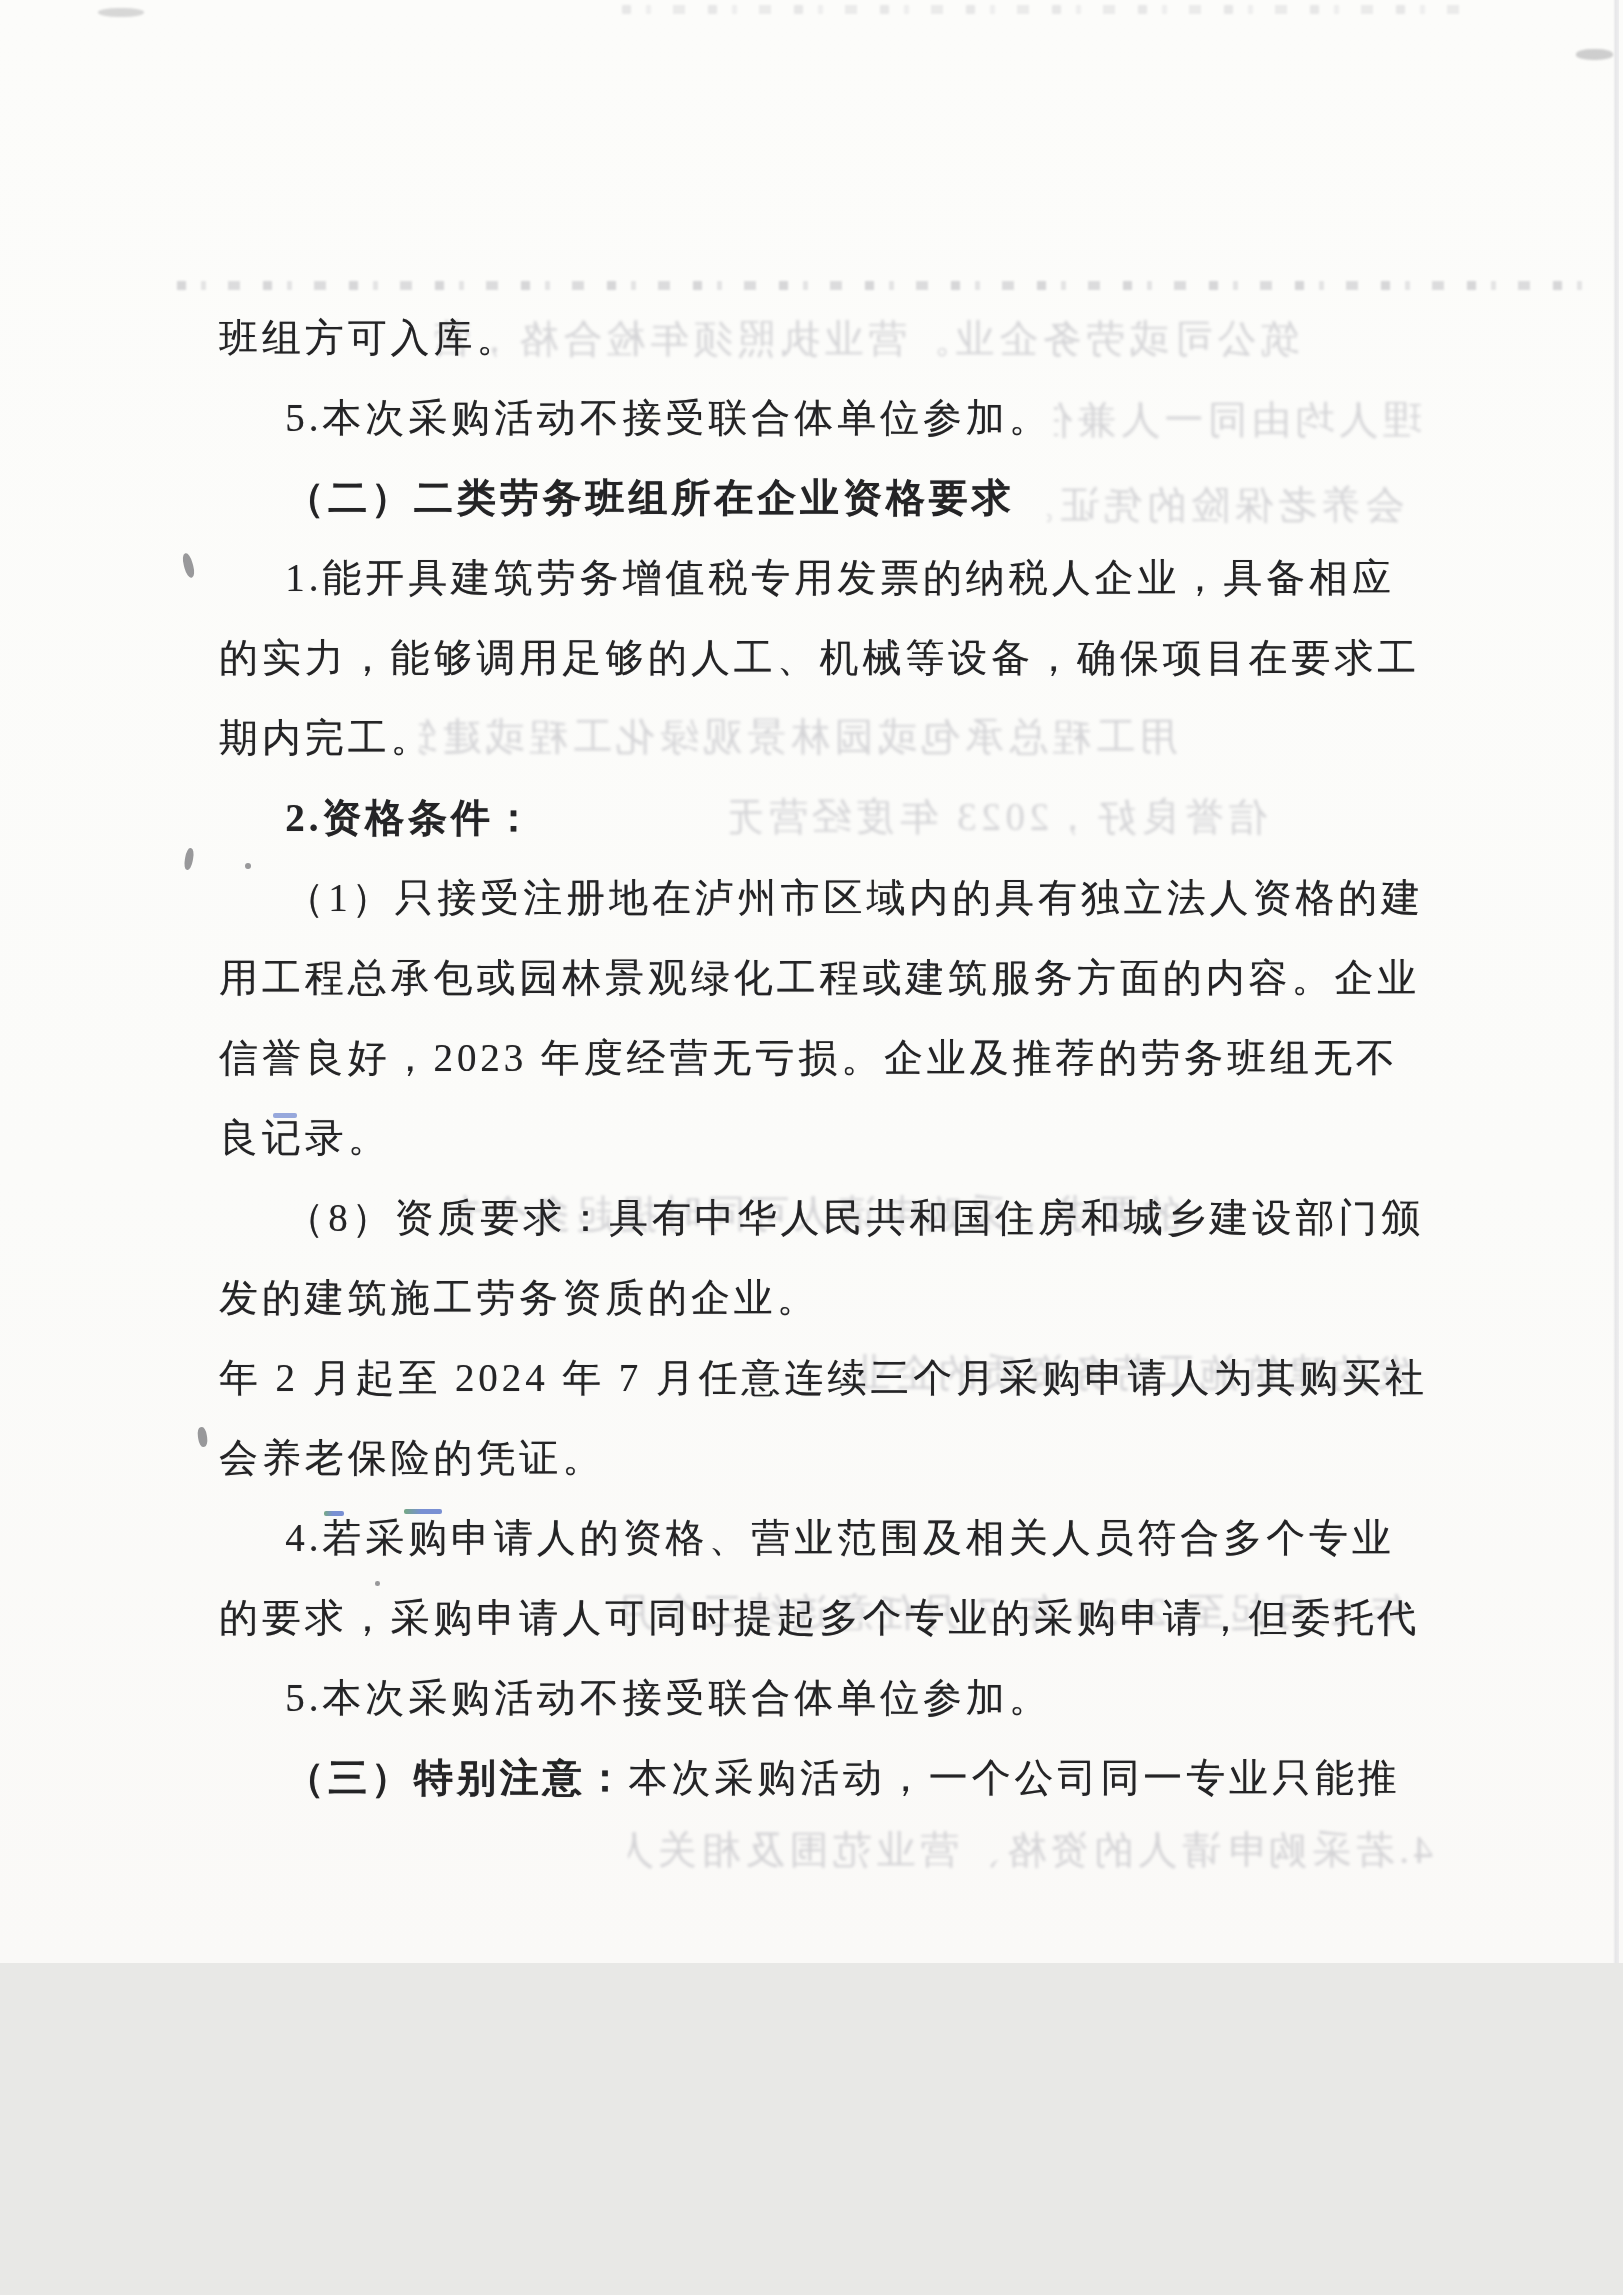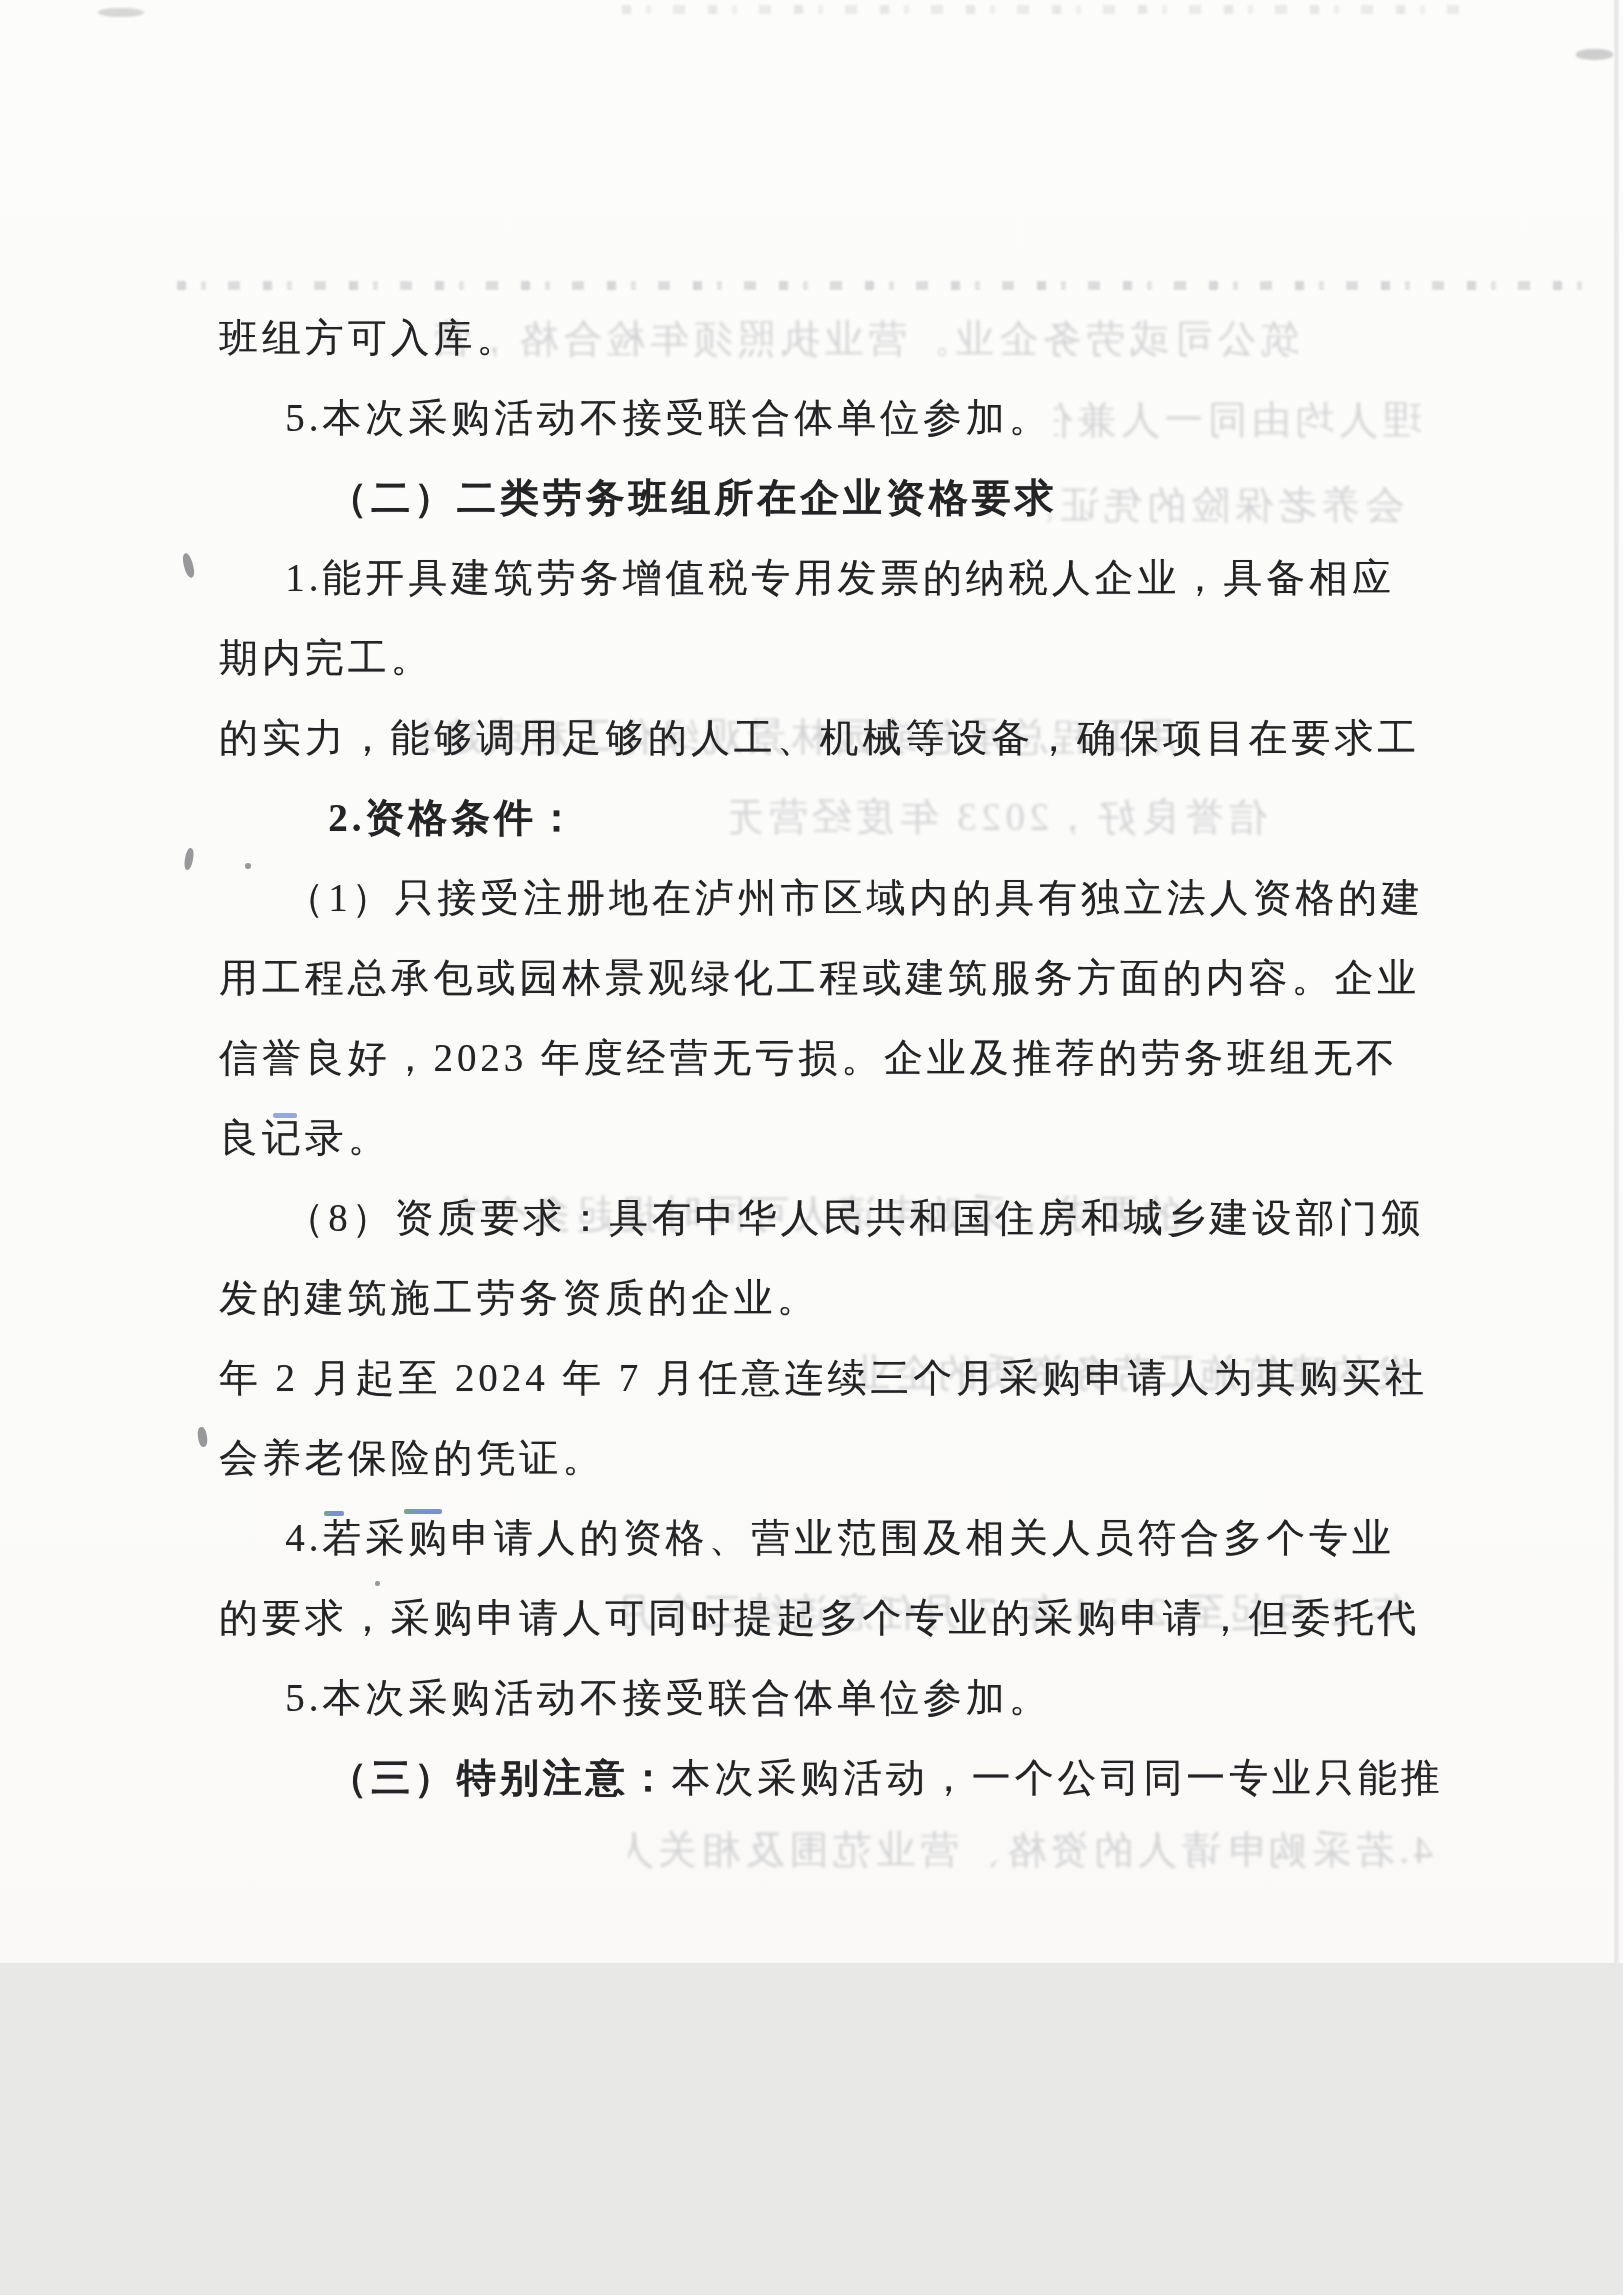--- a/index.html
+++ b/index.html
@@ -13,21 +13,21 @@
     color:#242426;
   }
   
   .text-block{
     position:absolute;left:219px;top:298px;width:1217px;
     font-size:39px;line-height:80px;letter-spacing:3.9px;
     text-shadow:0 0 0.7px rgba(30,30,34,.45);
   }
   .line{height:80px;white-space:nowrap;}
   .line.indent{text-indent:1.7em;}
-  .bold{font-weight:700;margin-left:43px;}
+  .bold{font-weight:700;}
   
   .page-number{
     position:absolute;top:2119px;left:0;width:1623px;
     padding-left:35px;box-sizing:border-box;
     text-align:center;font-size:37px;letter-spacing:0;
     color:#1e1e20;
   }
   
   .ghost{
     position:absolute;height:52px;line-height:48px;
@@ -90,22 +90,22 @@
   <div class="speck" style="left:98px;top:7.9px;width:46px;height:9.2px;opacity:.2;filter:blur(1.3px);"></div>
   <div class="mark blue" style="left:324px;top:1511px;width:19.6px;height:4.6px;"></div>
   <div class="mark blue" style="left:404px;top:1509px;width:38px;height:5.2px;"></div>
   <div class="mark blue2" style="left:273px;top:1113px;width:23.6px;height:4.6px;"></div>
 
   <div class="text-block" id="lines">
       <div class="line"><span>班组方可入库。</span></div>
       <div class="line indent"><span>5.本次采购活动不接受联合体单位参加。</span></div>
       <div class="line indent"><span class="bold">（二）二类劳务班组所在企业资格要求</span></div>
       <div class="line indent"><span>1.能开具建筑劳务增值税专用发票的纳税人企业，具备相应</span></div>
+      <div class="line"><span>的实力，能够调用足够的人工、机械等设备，确保项目在要求工</span></div>
       <div class="line"><span>期内完工。</span></div>
-      <div class="line"><span>的实力，能够调用足够的人工、机械等设备，确保项目在要求工</span></div>
       <div class="line indent"><span class="bold">2.资格条件：</span></div>
       <div class="line indent"><span>（1）只接受注册地在泸州市区域内的具有独立法人资格的建</span></div>
       <div class="line"><span>用工程总承包或园林景观绿化工程或建筑服务方面的内容。企业</span></div>
       <div class="line"><span>信誉良好，2023 年度经营无亏损。企业及推荐的劳务班组无不</span></div>
       <div class="line"><span>良记录。</span></div>
       <div class="line indent"><span>（8）资质要求：具有中华人民共和国住房和城乡建设部门颁</span></div>
       <div class="line"><span>发的建筑施工劳务资质的企业。</span></div>
       <div class="line"><span>年 2 月起至 2024 年 7 月任意连续三个月采购申请人为其购买社</span></div>
       <div class="line"><span>会养老保险的凭证。</span></div>
       <div class="line indent"><span>4.若采购申请人的资格、营业范围及相关人员符合多个专业</span></div>

